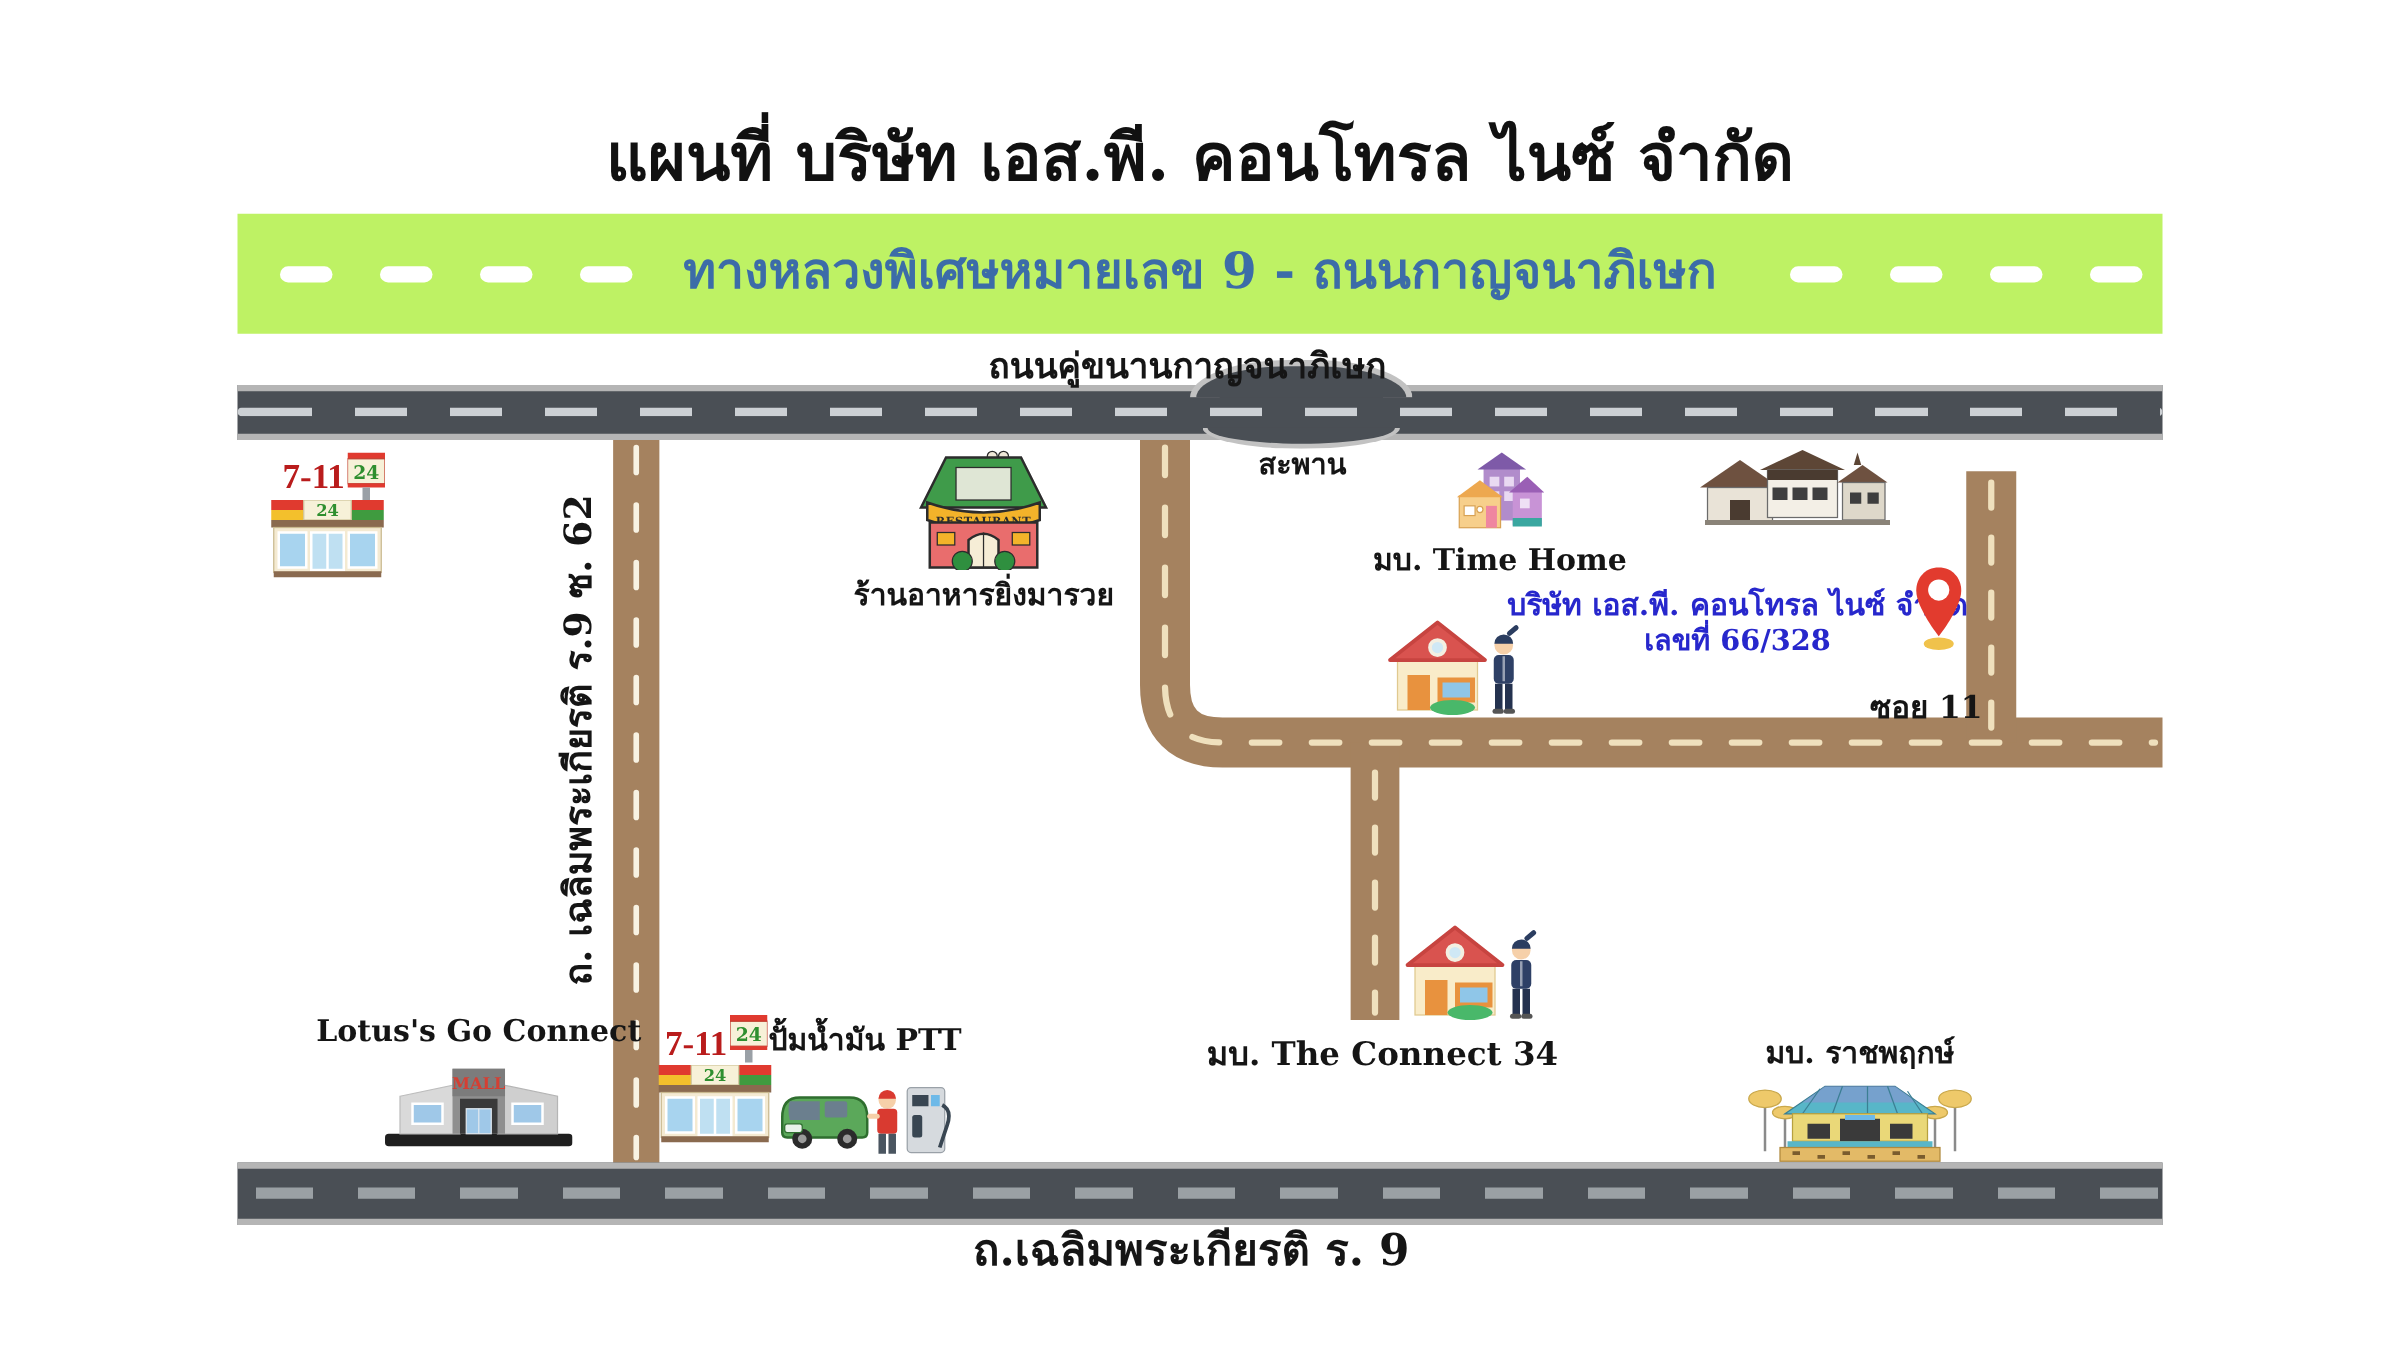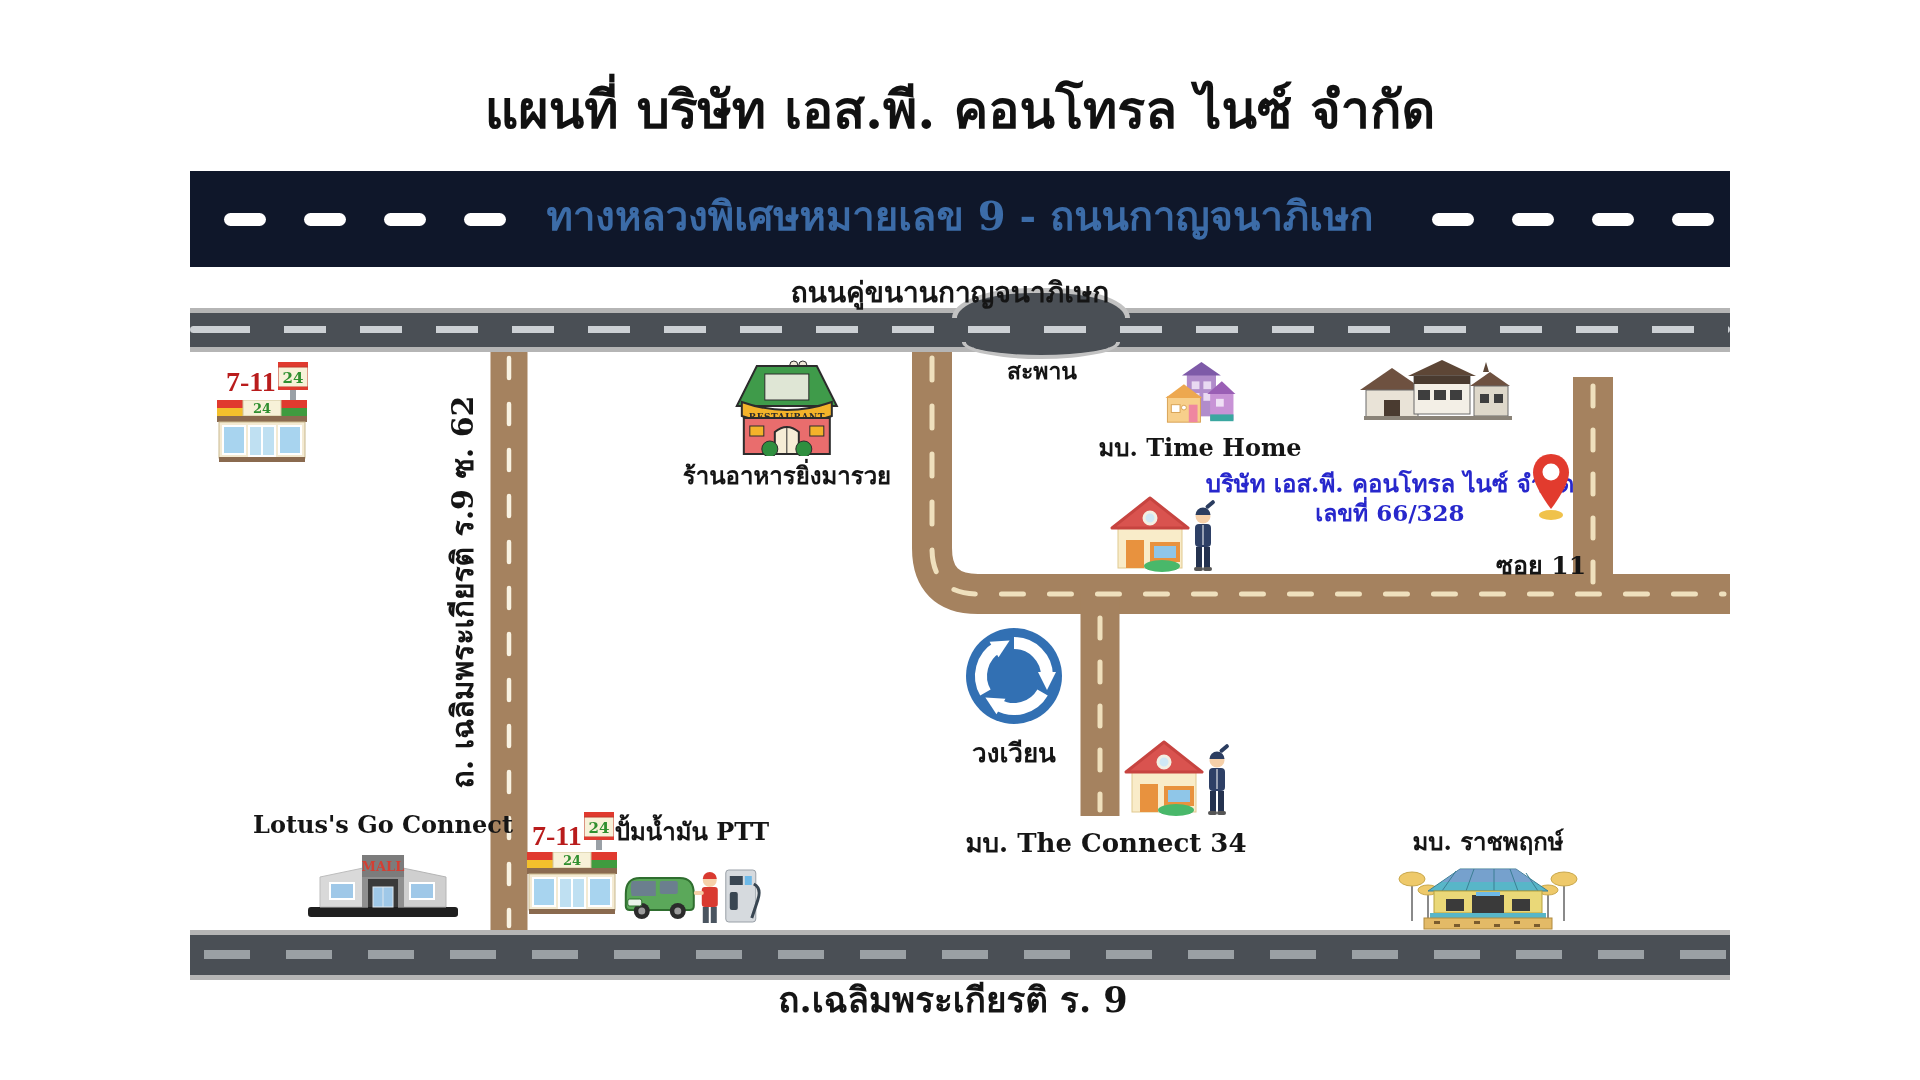--- a/index.html
+++ b/index.html
@@ -1,22 +1,22 @@
 <!DOCTYPE html>
 <html><head>
 <meta charset="utf-8">
 <style>
   html,body{margin:0;padding:0;background:#ffffff;}
   #canvas{position:relative;width:1920px;height:1080px;background:#ffffff;overflow:hidden;
           font-family:"DejaVu Serif","Liberation Serif",serif;}
   
-  .title{position:absolute;left:0;top:68px;width:1920px;text-align:center;
+  .title{position:absolute;left:0;top:84px;width:1920px;text-align:center;
          font-size:52px;font-weight:bold;color:#111;}
   
-  .band{position:absolute;left:190px;top:171px;width:1540px;height:96px;background:#0f172a;z-index:2;}
+  .band{position:absolute;left:190px;top:171px;width:1540px;height:96px;background:#bef264;z-index:2;}
   .band-text{position:absolute;left:0;top:50%;width:100%;transform:translateY(-54%);
              text-align:center;font-size:40px;font-weight:bold;color:#3c6ca8;}
   .band-dashes{position:absolute;top:42px;display:flex;gap:38px;}
   .band-dashes span{width:42px;height:13px;background:#ffffff;border-radius:7px;}
   .bd-left{left:34px;}  .bd-right{right:16px;}
   
   .road-h{position:absolute;left:190px;width:1540px;background:#4a4f55;
           border-top:5px solid #b5b5b5;border-bottom:5px solid #b5b5b5;box-sizing:border-box;z-index:2;}
   #top-road{top:308px;height:44px;}
   #bottom-road{top:930px;height:50px;}
@@ -229,32 +229,20 @@
     <path d="M85.5 21 a7.5 7.5 0 0 1 15 0 z" fill="#2b3d60"></path>
     <rect x="96" y="12" width="11" height="4" rx="2" fill="#2b3d60" transform="rotate(-40 96 14)"></rect>
     <rect x="85" y="30" width="16" height="23" rx="4" fill="#2e4066"></rect>
     <rect x="92" y="31" width="2" height="20" fill="#ffffff" opacity="0.5"></rect>
     <rect x="86" y="53" width="6" height="21" fill="#24324f"></rect>
       <rect x="94" y="53" width="6" height="21" fill="#24324f"></rect>
     <rect x="84" y="73" width="9" height="4" rx="2" fill="#555555"></rect>
       <rect x="93" y="73" width="9" height="4" rx="2" fill="#555555"></rect>
   </svg>
 
-  <div class="poi" style="left:1014px;top:626px;">
-    <svg width="100" height="100" viewBox="0 0 100 100">
-      <circle cx="50" cy="50" r="48" fill="#3270b3"></circle>
-      <g id="ra-arrow">
-        <path d="M50 17 A33 33 0 0 1 83 50" stroke="#ffffff" stroke-width="12" fill="none"></path>
-        <polygon points="74,46 92,46 83,64" fill="#ffffff"></polygon>
-      </g>
-      <use href="#ra-arrow" transform="rotate(120 50 50)"></use>
-      <use href="#ra-arrow" transform="rotate(240 50 50)"></use>
-    </svg>
-    <div class="plbl" style="font-size:26px;margin-top:6px;">วงเวียน</div>
-  </div>
 
   <div class="poi" style="left:383px;top:810px;">
     <div class="plbl">Lotus's Go Connect</div>
     <svg width="150" height="78" viewBox="0 0 150 78" style="margin-top:2px;">
       <rect x="0" y="66" width="150" height="10" rx="3" fill="#1f1f1f"></rect>
       <polygon points="12,36 60,26 60,66 12,66" fill="#d9d9d9" stroke="#bdbdbd"></polygon>
       <polygon points="90,26 138,36 138,66 90,66" fill="#cfcfcf" stroke="#b5b5b5"></polygon>
       <rect x="22" y="42" width="24" height="16" fill="#9fc8e8" stroke="#ffffff" stroke-width="2"></rect>
       <rect x="102" y="42" width="24" height="16" fill="#9fc8e8" stroke="#ffffff" stroke-width="2"></rect>
       <rect x="54" y="14" width="42" height="52" fill="#8f8f8f"></rect>

